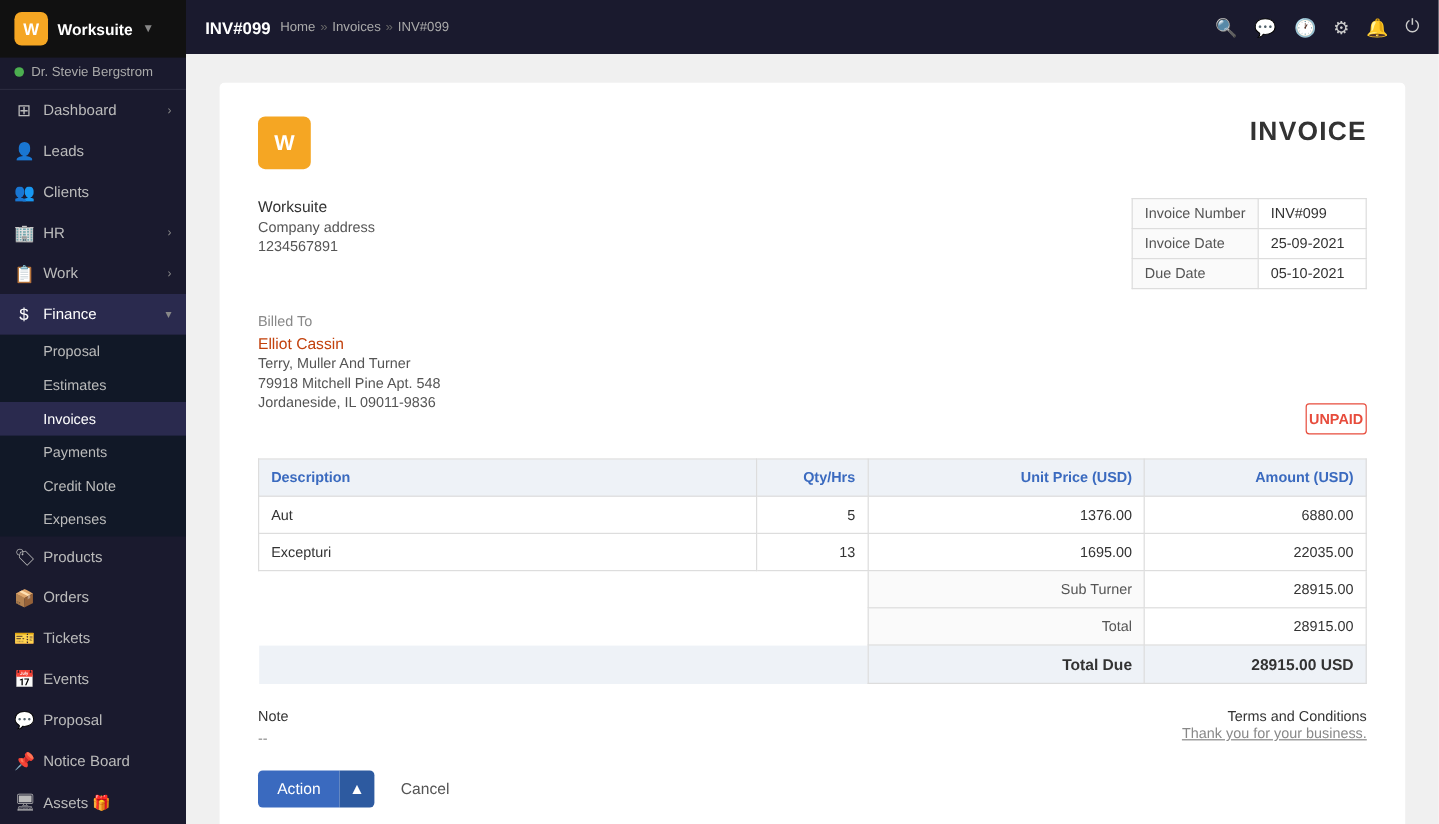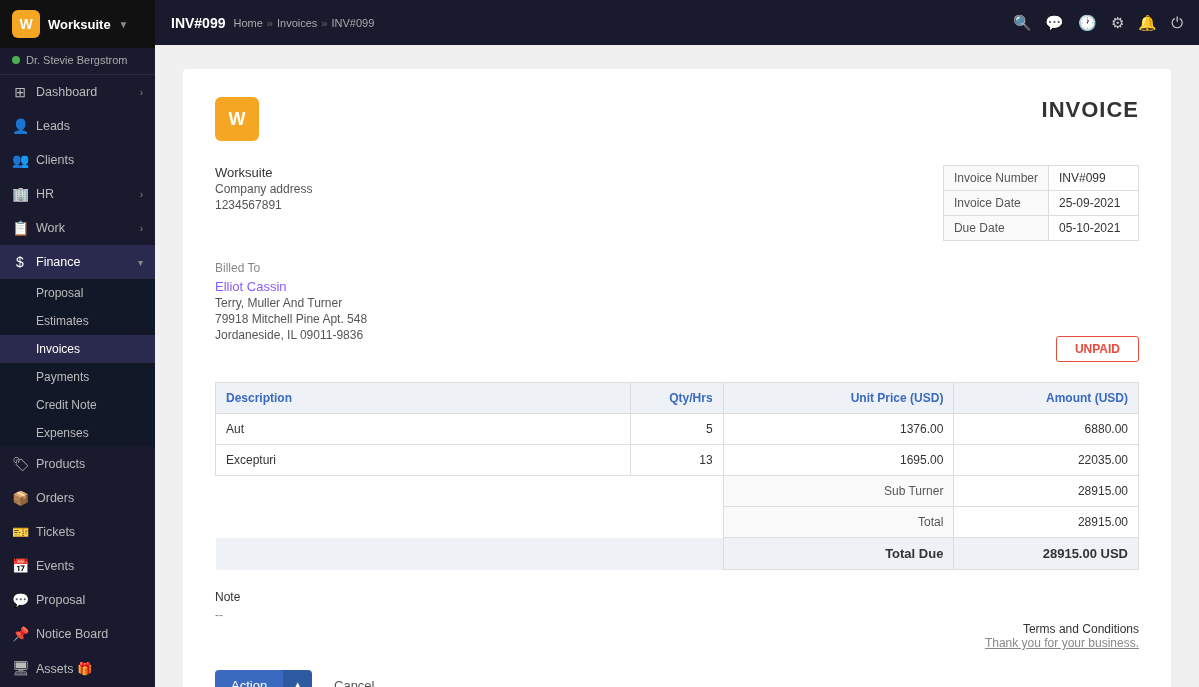--- a/index.html
+++ b/index.html
@@ -45,33 +45,33 @@
     .invoice-meta-table td { padding: 5px 10px; border: 1px solid #ddd; }
     .invoice-meta-table td:first-child { color: #555; background: #fafafa; font-weight: 500; }
     .invoice-meta-table td:last-child { color: #333; min-width: 90px; }
 
     .company-info { margin-bottom: 20px; }
     .company-name { font-size: 13px; color: #333; font-weight: 500; }
     .company-detail { font-size: 12px; color: #555; margin-top: 2px; }
 
     .billed-section { margin-bottom: 20px; }
     .billed-label { font-size: 12px; color: #888; margin-bottom: 4px; }
-    .billed-name { font-size: 13px; color: #8b5cf6; font-weight: 500; }
+    .billed-name { font-size: 13px; color: #c2410c; font-weight: 500; }
     .billed-detail { font-size: 12px; color: #555; margin-top: 2px; }
 
-    .unpaid-badge { border: 1.5px solid #e74c3c; color: #e74c3c; padding: 5px 18px; font-size: 12px; font-weight: 600; border-radius: 3px; display: inline-block; }
+    .unpaid-badge { border: 1.5px solid #e74c3c; color: #e74c3c; padding: 5px 2px; font-size: 12px; font-weight: 600; border-radius: 3px; display: inline-block; }
 
     
     .inv-table { width: 100%; border-collapse: collapse; margin-bottom: 0; font-size: 12px; }
     .inv-table th { background: #eef2f7; color: #3a6abf; padding: 8px 10px; text-align: left; font-weight: 600; border: 1px solid #ddd; }
     .inv-table th.right { text-align: right; }
     .inv-table td { padding: 8px 10px; border: 1px solid #ddd; color: #333; }
     .inv-table td.right { text-align: right; }
 
-    .note-section { display: flex; justify-content: space-between; margin-top: 20px; font-size: 12px; color: #555; flex-direction: column; }
+    .note-section { display: flex; justify-content: space-between; margin-top: 20px; font-size: 12px; color: #555; }
     .terms-right { text-align: right; }
     .terms-label { color: #333; font-weight: 500; }
 
     .action-bar { display: flex; align-items: center; gap: 10px; margin-top: 20px; }
     .btn-action { background: #3a6abf; color: white; border: none; padding: 8px 16px; font-size: 13px; border-radius: 4px 0 0 4px; cursor: pointer; }
     .btn-action-toggle { background: #2d5aa0; color: white; border: none; padding: 8px 8px; font-size: 13px; border-radius: 0 4px 4px 0; cursor: pointer; }
     .btn-cancel { background: transparent; border: none; color: #555; padding: 8px 12px; font-size: 13px; cursor: pointer; }
     .action-btn-wrapper { display: flex; }
   </style>
 </head>

